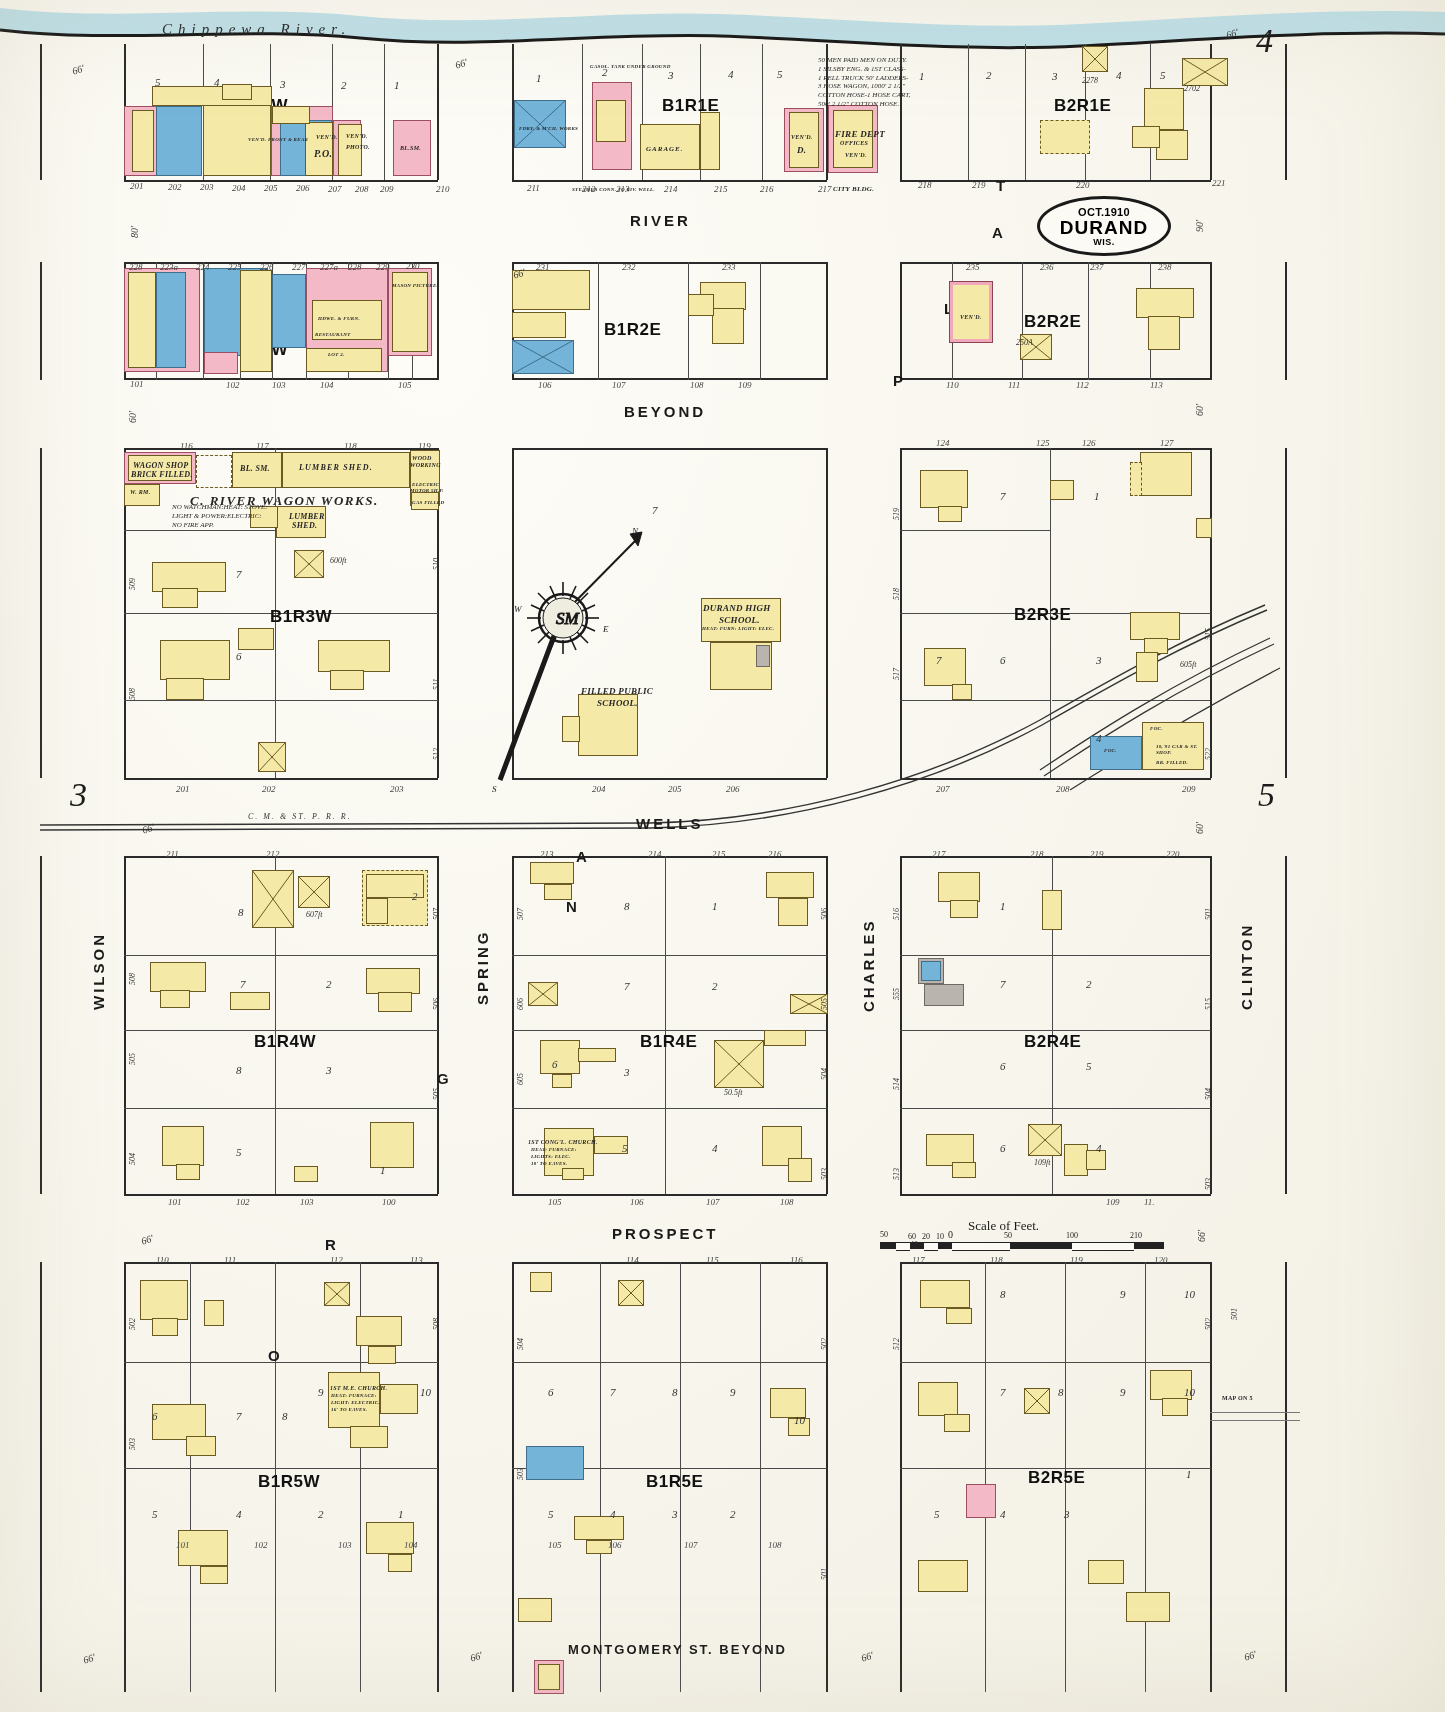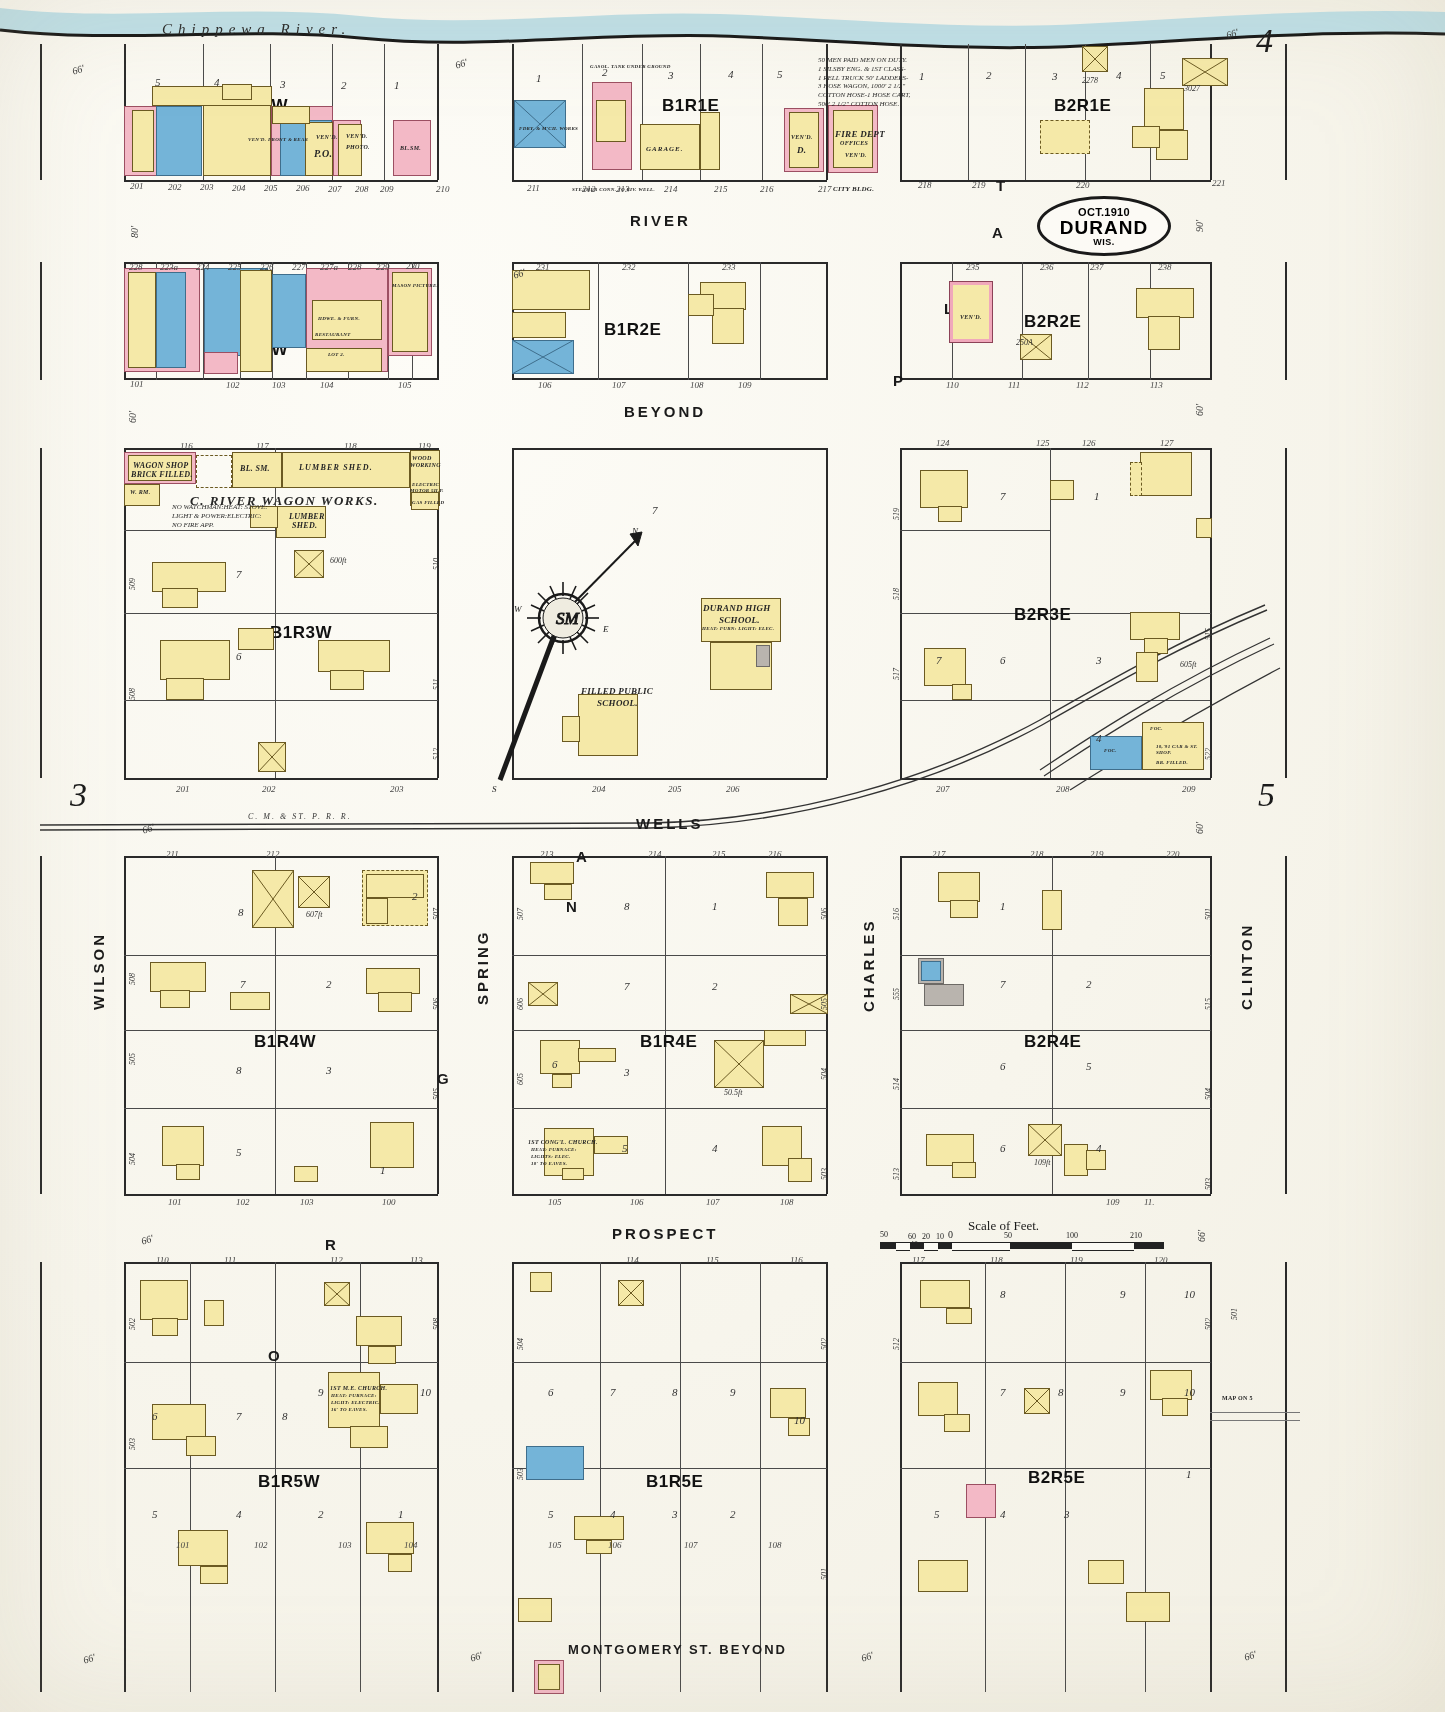--- a/index.html
+++ b/index.html
@@ -300,21 +300,21 @@
   <div class="street" style="left:325px;top:1236px;font-size:15px;">R</div>
   <div class="street" style="left:268px;top:1347px;font-size:15px;">O</div>
   <div class="street" style="left:944px;top:300px;font-size:15px;">L</div>
 
   <div class="blocklbl" style="left:226px;top:96px;">B1R1W</div>
   <div class="blocklbl" style="left:662px;top:96px;">B1R1E</div>
   <div class="blocklbl" style="left:1054px;top:96px;">B2R1E</div>
   <div class="blocklbl" style="left:226px;top:340px;">B1R2W</div>
   <div class="blocklbl" style="left:604px;top:320px;">B1R2E</div>
   <div class="blocklbl" style="left:1024px;top:312px;">B2R2E</div>
-  <div class="blocklbl" style="left:270px;top:607px;margin-top:16px;">B1R3W</div>
+  <div class="blocklbl" style="left:270px;top:607px;">B1R3W</div>
   <div class="blocklbl" style="left:1014px;top:605px;">B2R3E</div>
   <div class="blocklbl" style="left:254px;top:1032px;">B1R4W</div>
   <div class="blocklbl" style="left:640px;top:1032px;">B1R4E</div>
   <div class="blocklbl" style="left:1024px;top:1032px;">B2R4E</div>
   <div class="blocklbl" style="left:258px;top:1472px;">B1R5W</div>
   <div class="blocklbl" style="left:646px;top:1472px;">B1R5E</div>
   <div class="blocklbl" style="left:1028px;top:1468px;">B2R5E</div>
 
   <div class="bldg pink" style="left:124px;top:106px;width:78px;height:70px;"></div>
   <div class="bldg" style="left:132px;top:110px;width:22px;height:62px;"></div>
@@ -949,21 +949,21 @@
   <div class="dim rot" style="left:820px;top:1580px;font-size:8px;">501</div>
   <div class="dim rot" style="left:892px;top:1350px;font-size:8px;">512</div>
   <div class="dim rot" style="left:1204px;top:1330px;font-size:8px;">502</div>
   <div class="dim rot" style="left:1230px;top:1320px;font-size:8px;">501</div>
   <div class="dim" style="left:330px;top:556px;font-size:8px;">600ft</div>
   <div class="dim" style="left:306px;top:910px;font-size:8px;">607ft</div>
   <div class="dim" style="left:724px;top:1088px;font-size:8px;">50.5ft</div>
   <div class="dim" style="left:1034px;top:1158px;font-size:8px;">109ft</div>
   <div class="dim" style="left:1180px;top:660px;font-size:8px;">605ft</div>
   <div class="dim" style="left:1016px;top:338px;font-size:8px;">250A</div>
-  <div class="dim" style="left:1184px;top:84px;font-size:8px;">3027</div>
+  <div class="dim" style="left:1184px;top:84px;font-size:8px;">2702</div>
   <div class="dim" style="left:1082px;top:76px;font-size:8px;">2278</div>
 
   <div id="scalewrap" style="left:880px;top:1222px;width:290px;height:32px;">
     <div class="s-title">Scale of Feet.</div>
     <div class="s-tick" style="left:0px;top:8px;">50</div>
     <div class="s-tick" style="left:14px;top:18px;margin-left:16px;">40</div>
     <div class="s-tick" style="left:28px;top:10px;">60</div>
     <div class="s-tick" style="left:42px;top:10px;">20</div>
     <div class="s-tick" style="left:56px;top:10px;">10</div>
     <div class="s-tick big" style="left:68px;top:7px;">0</div>

